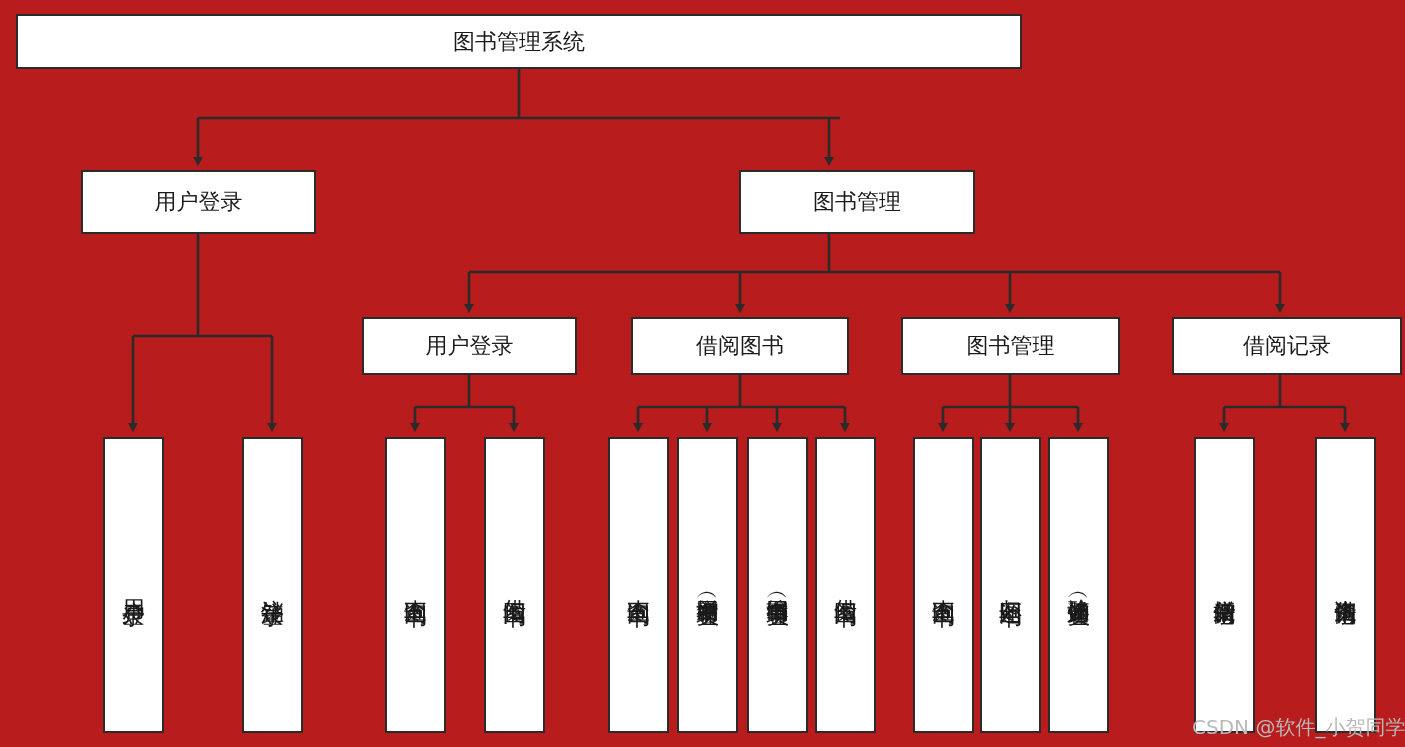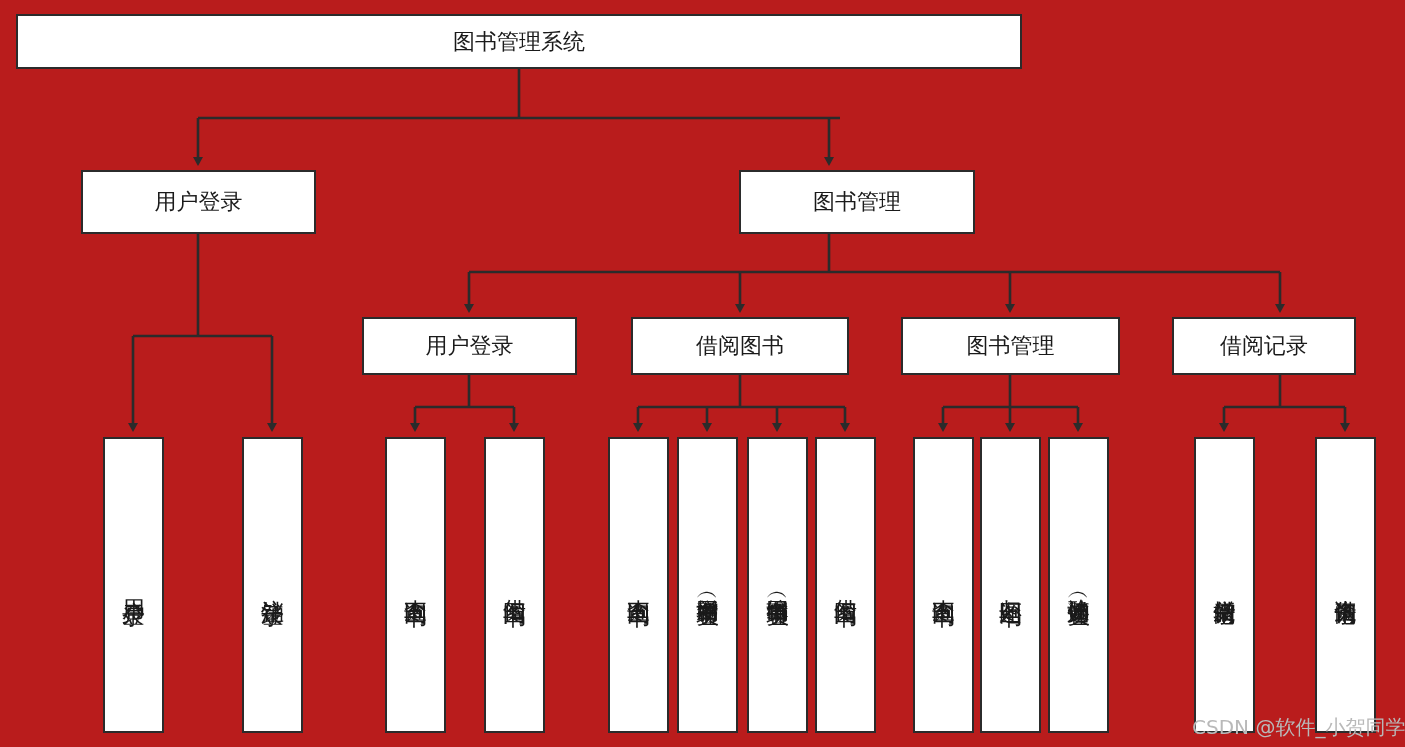--- a/index.html
+++ b/index.html
@@ -141,21 +141,21 @@
 
   <div class="node-box" style="left:362px; top:317px; width:215px; height:58px;">
     <span class="node-label horizontal">用户登录</span>
   </div>
   <div class="node-box" style="left:631px; top:317px; width:218px; height:58px;">
     <span class="node-label horizontal">借阅图书</span>
   </div>
   <div class="node-box" style="left:901px; top:317px; width:219px; height:58px;">
     <span class="node-label horizontal">图书管理</span>
   </div>
-  <div class="node-box" style="left:1172px; top:317px; width:184px; height:58px;">
+  <div class="node-box" style="left:1172px; top:317px; width:230px; height:58px;">
     <span class="node-label horizontal">借阅记录</span>
   </div>
 
   <div class="node-box" style="left:103px; top:437px; width:61px; height:296px;">
     <span class="node-label vertical">用户登录</span>
   </div>
   <div class="node-box" style="left:242px; top:437px; width:61px; height:296px;">
     <span class="node-label vertical">注销登录</span>
   </div>
 

